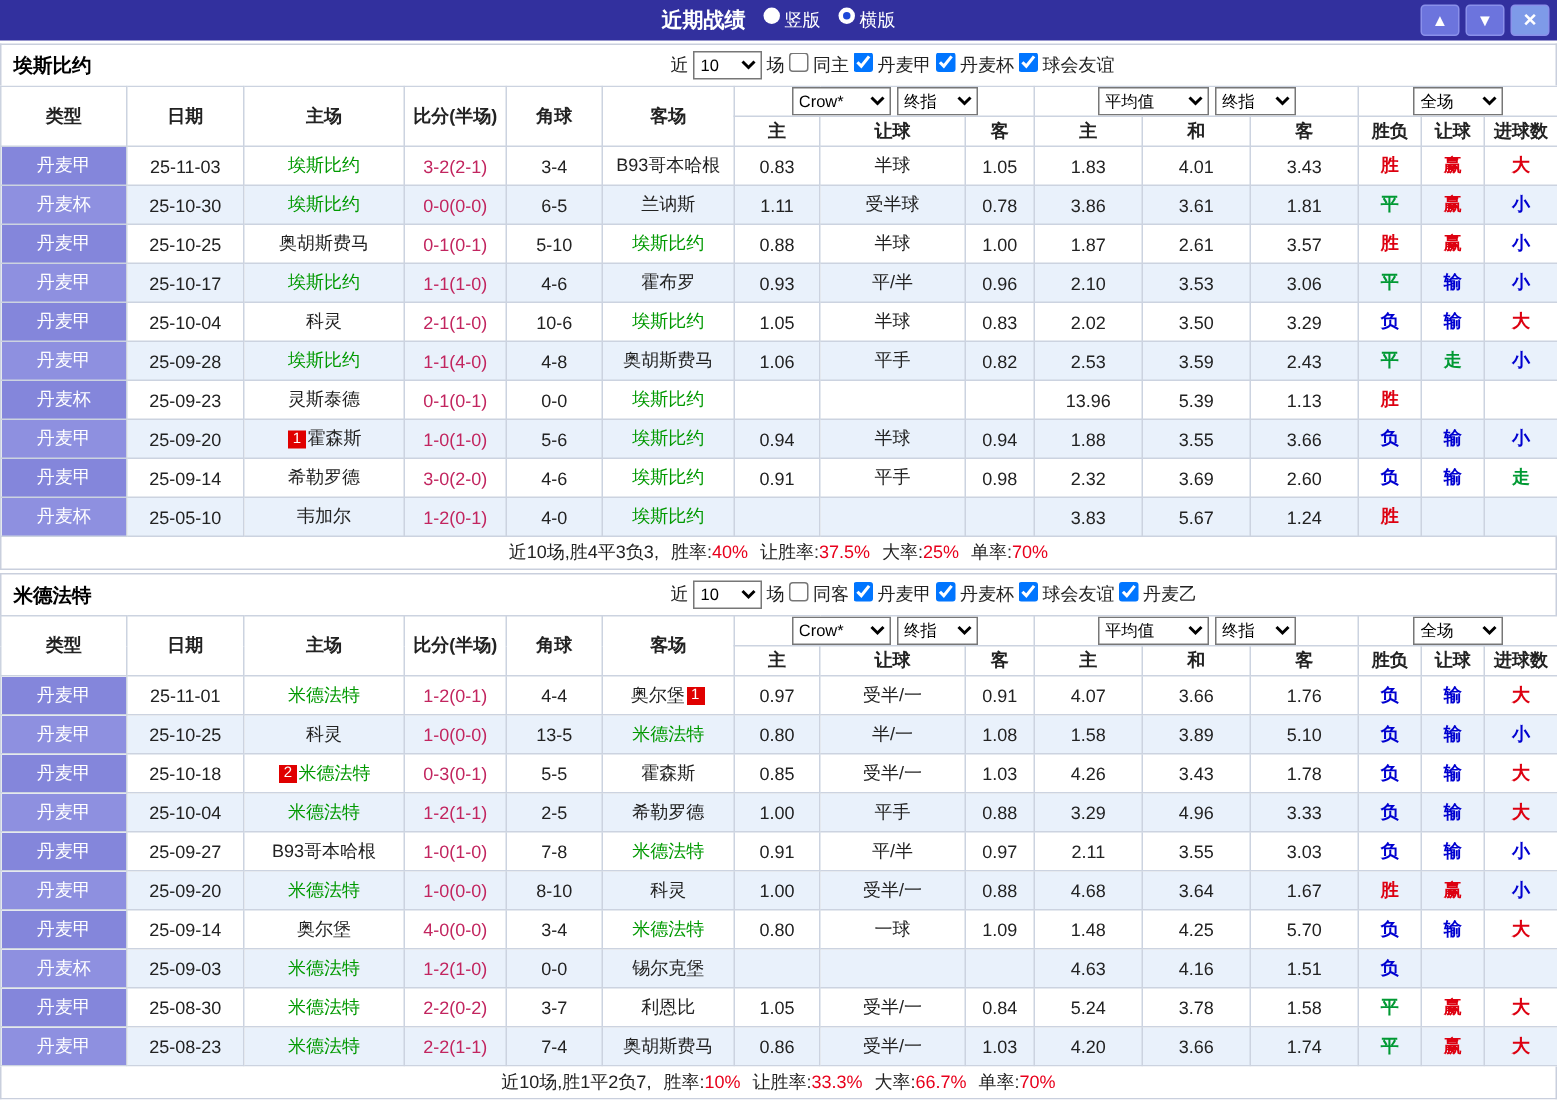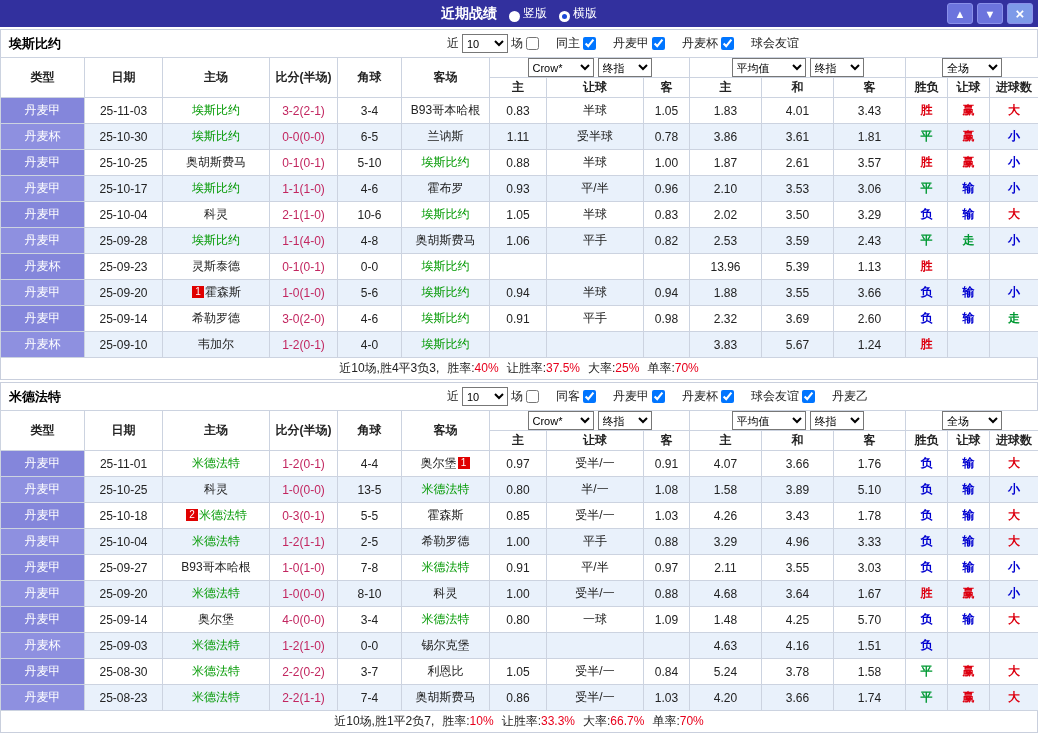--- a/index.html
+++ b/index.html
@@ -16,39 +16,39 @@
     color:#222;
     background:#fff;
   }
   
   .titlebar{
     height:27px; background:var(--accent); color:#fff;
     display:flex; align-items:center; position:relative;
   }
   .titlebar-center{ flex:1; display:flex; align-items:center; justify-content:center; gap:12px; }
   .title{ font-weight:bold; font-size:14px; }
-  .radio{ display:flex; align-items:flex-end; gap:3px; cursor:pointer; font-size:12px; }
+  .radio{ display:flex; align-items:flex-start; gap:3px; cursor:pointer; font-size:12px; }
   .dot{ width:11px; height:11px; border-radius:50%; background:#fff; display:inline-block; position:relative; }
   .dot.on::after{ content:""; position:absolute; left:3px; top:3px; width:5px; height:5px; border-radius:50%; background:#1c48d8; }
   .winbtns{ position:absolute; right:5px; top:3px; display:flex; gap:4px; }
   .winbtn{
     width:26px; height:21px; border-radius:3px; background:#6c74dd; color:#fff;
     display:flex; align-items:center; justify-content:center; font-size:11px; cursor:pointer;
     border:1px solid #8a90ea;
   }
   .winbtn.close{ background:#7e9ae8; font-size:15px; font-weight:bold; }
   
   .section{ margin-top:2px; }
   .section-bar{
     height:28px; border:1px solid #c9cfdd; border-bottom:none; background:#fff;
     display:flex; align-items:center; position:relative;
   }
   .team-name{ font-weight:bold; font-size:13px; margin-left:8px; color:#000; }
   .filters{ position:absolute; left:446px; display:flex; align-items:center; gap:3px; white-space:nowrap; }
-  .chk{ display:flex; align-items:center; gap:17px; cursor:pointer; }
+  .chk{ display:flex; align-items:flex-start; gap:3px; cursor:pointer; }
   select{ height:19px; font-size:11px; border:1px solid #777; background:#fff; }
   
   table.grid{ width:1038px; border-collapse:collapse; table-layout:fixed; }
   .grid th,.grid td{
     border:1px solid #ccd3e0; text-align:center; overflow:hidden;
     white-space:nowrap; padding:0 1px; height:26px;
   }
   .grid thead th{ font-weight:bold; background:#fff; height:20px; }
   .grid .selcell select{ margin:0 2px; }
   tbody td{ background:#fff; }
@@ -311,21 +311,21 @@
       <td>0.98</td>
       <td>2.32</td>
       <td>3.69</td>
       <td>2.60</td>
       <td><span class="res" style="color:#0000d0">负</span></td>
       <td><span class="res" style="color:#0000d0">输</span></td>
       <td><span class="res" style="color:#009933">走</span></td>
     </tr>
     <tr class="alt">
       <td class="type">丹麦杯</td>
-      <td>25-09-10</td>
+      <td>25-05-10</td>
       <td><span class="tname">韦加尔</span></td>
       <td class="score">1-2(0-1)</td>
       <td>4-0</td>
       <td><span class="tname focus">埃斯比约</span></td>
       <td></td>
       <td></td>
       <td></td>
       <td>3.83</td>
       <td>5.67</td>
       <td>1.24</td>

